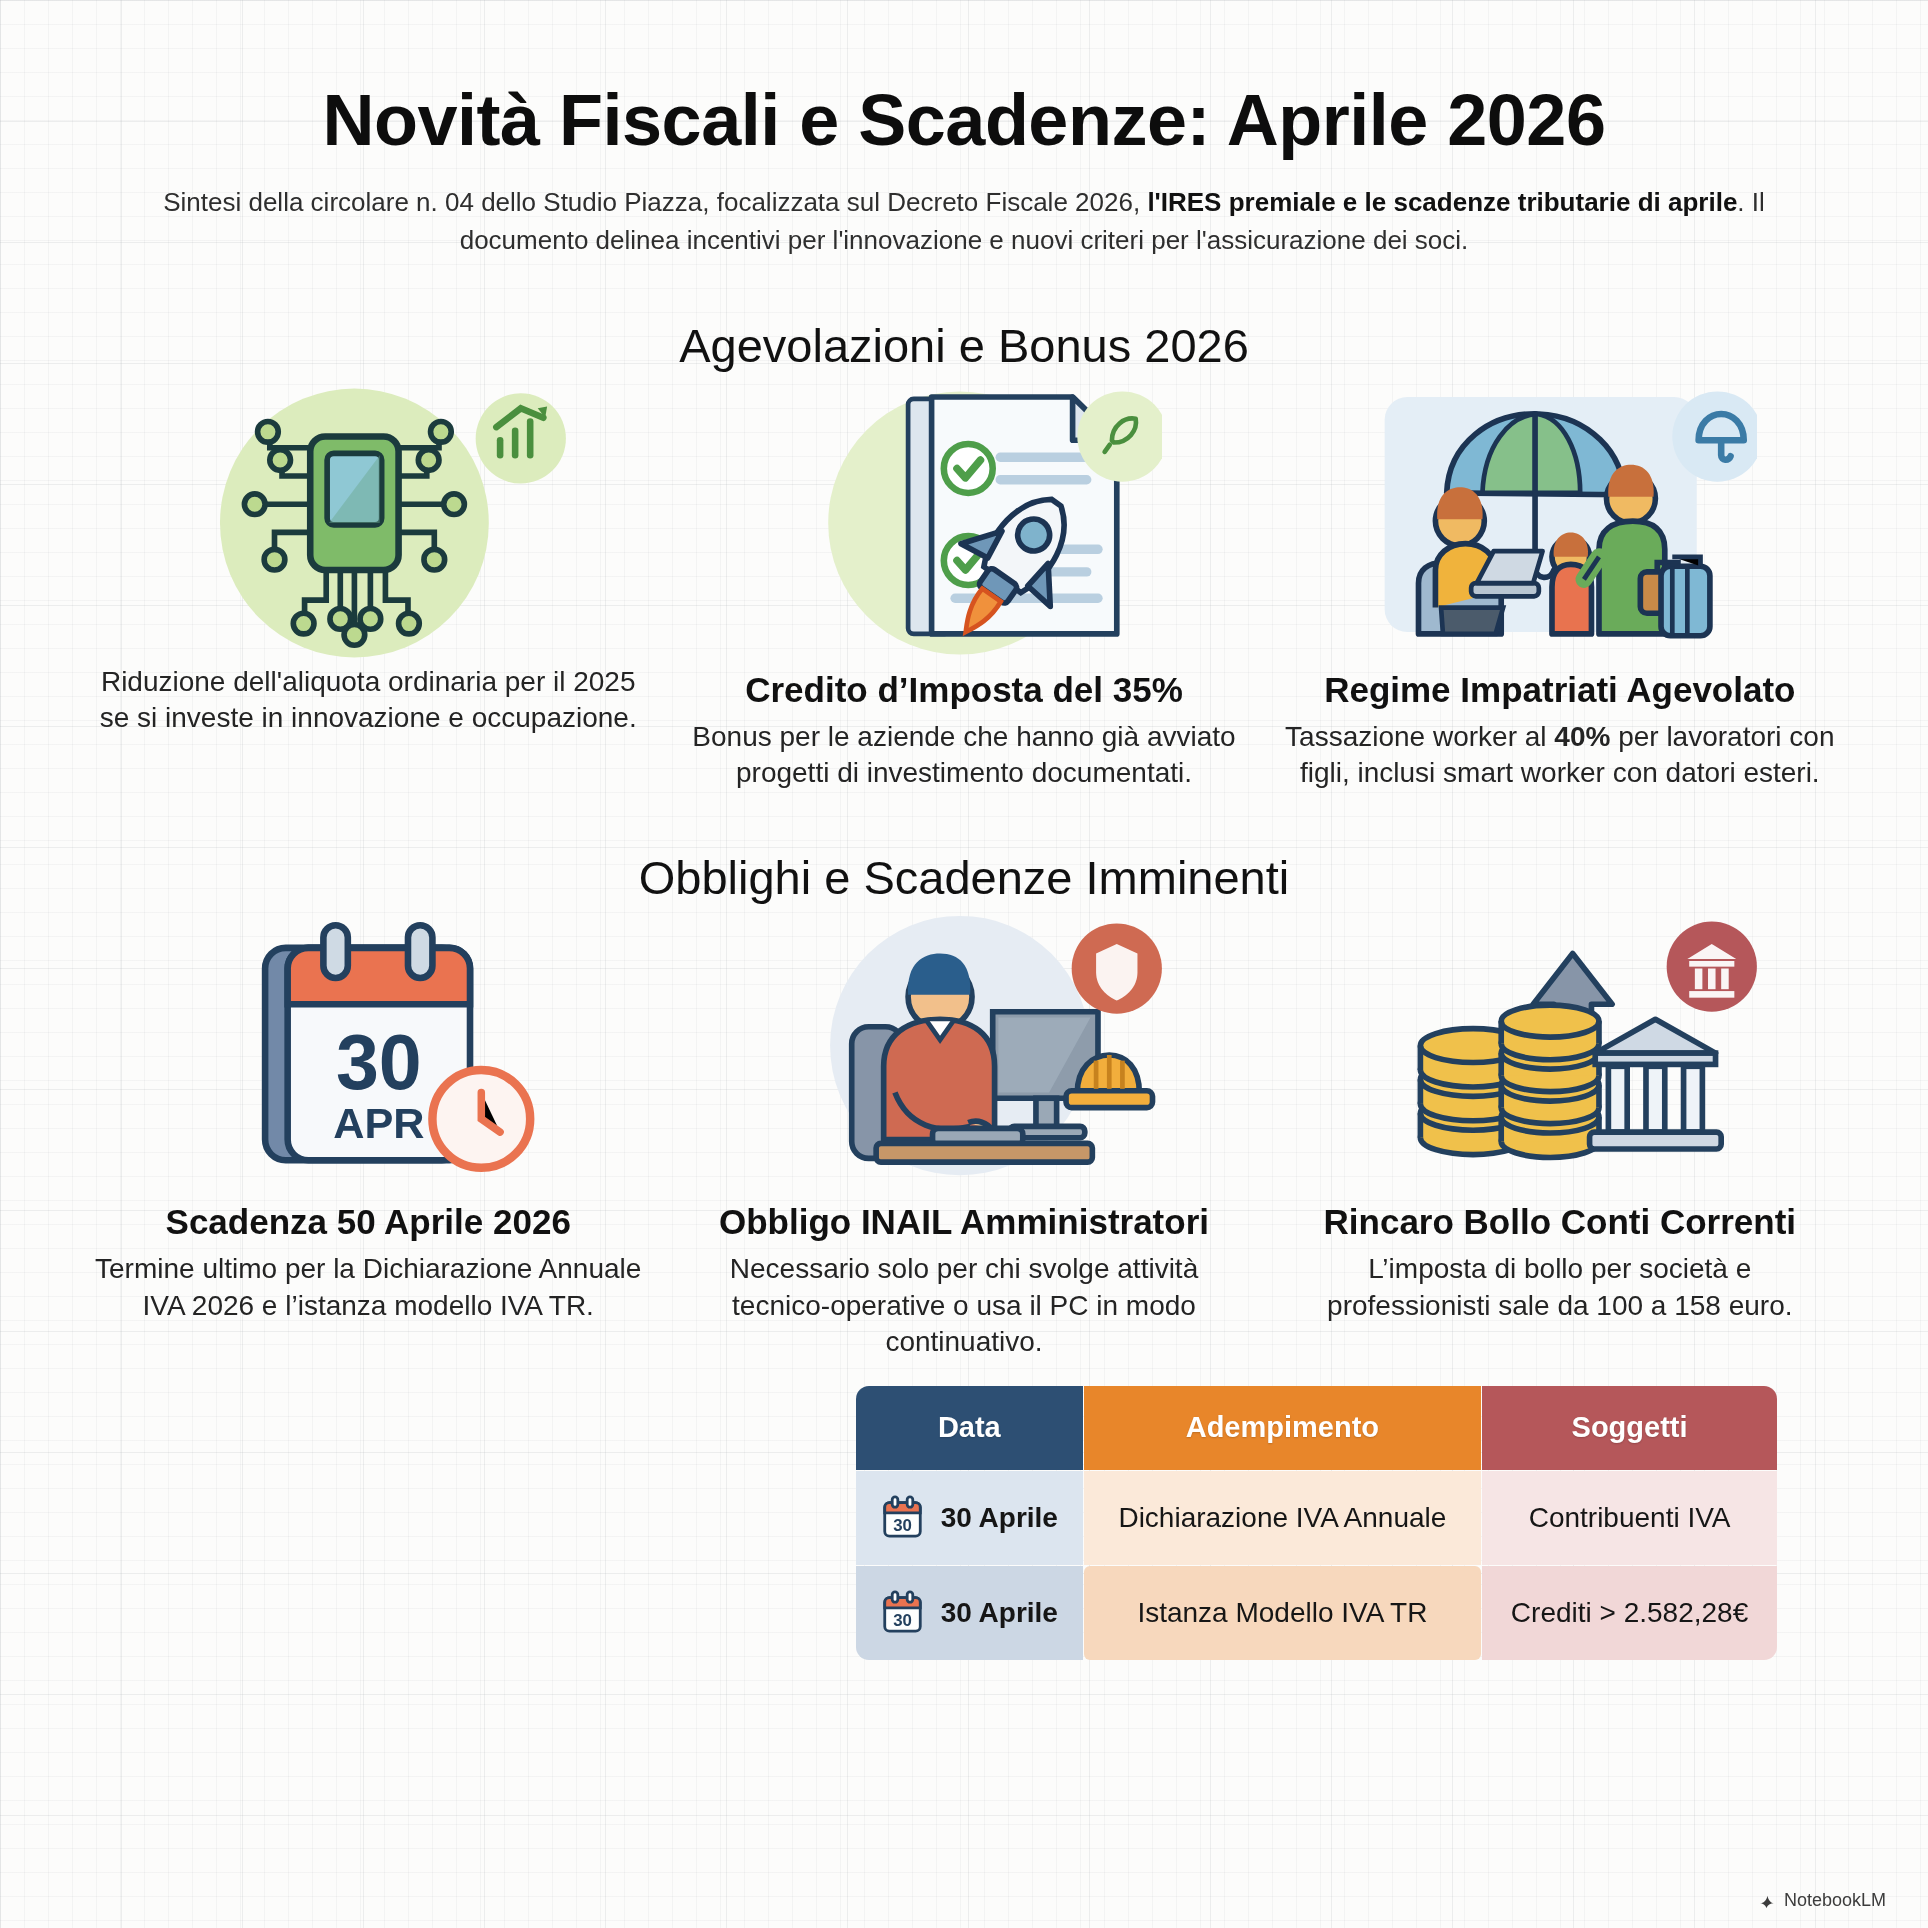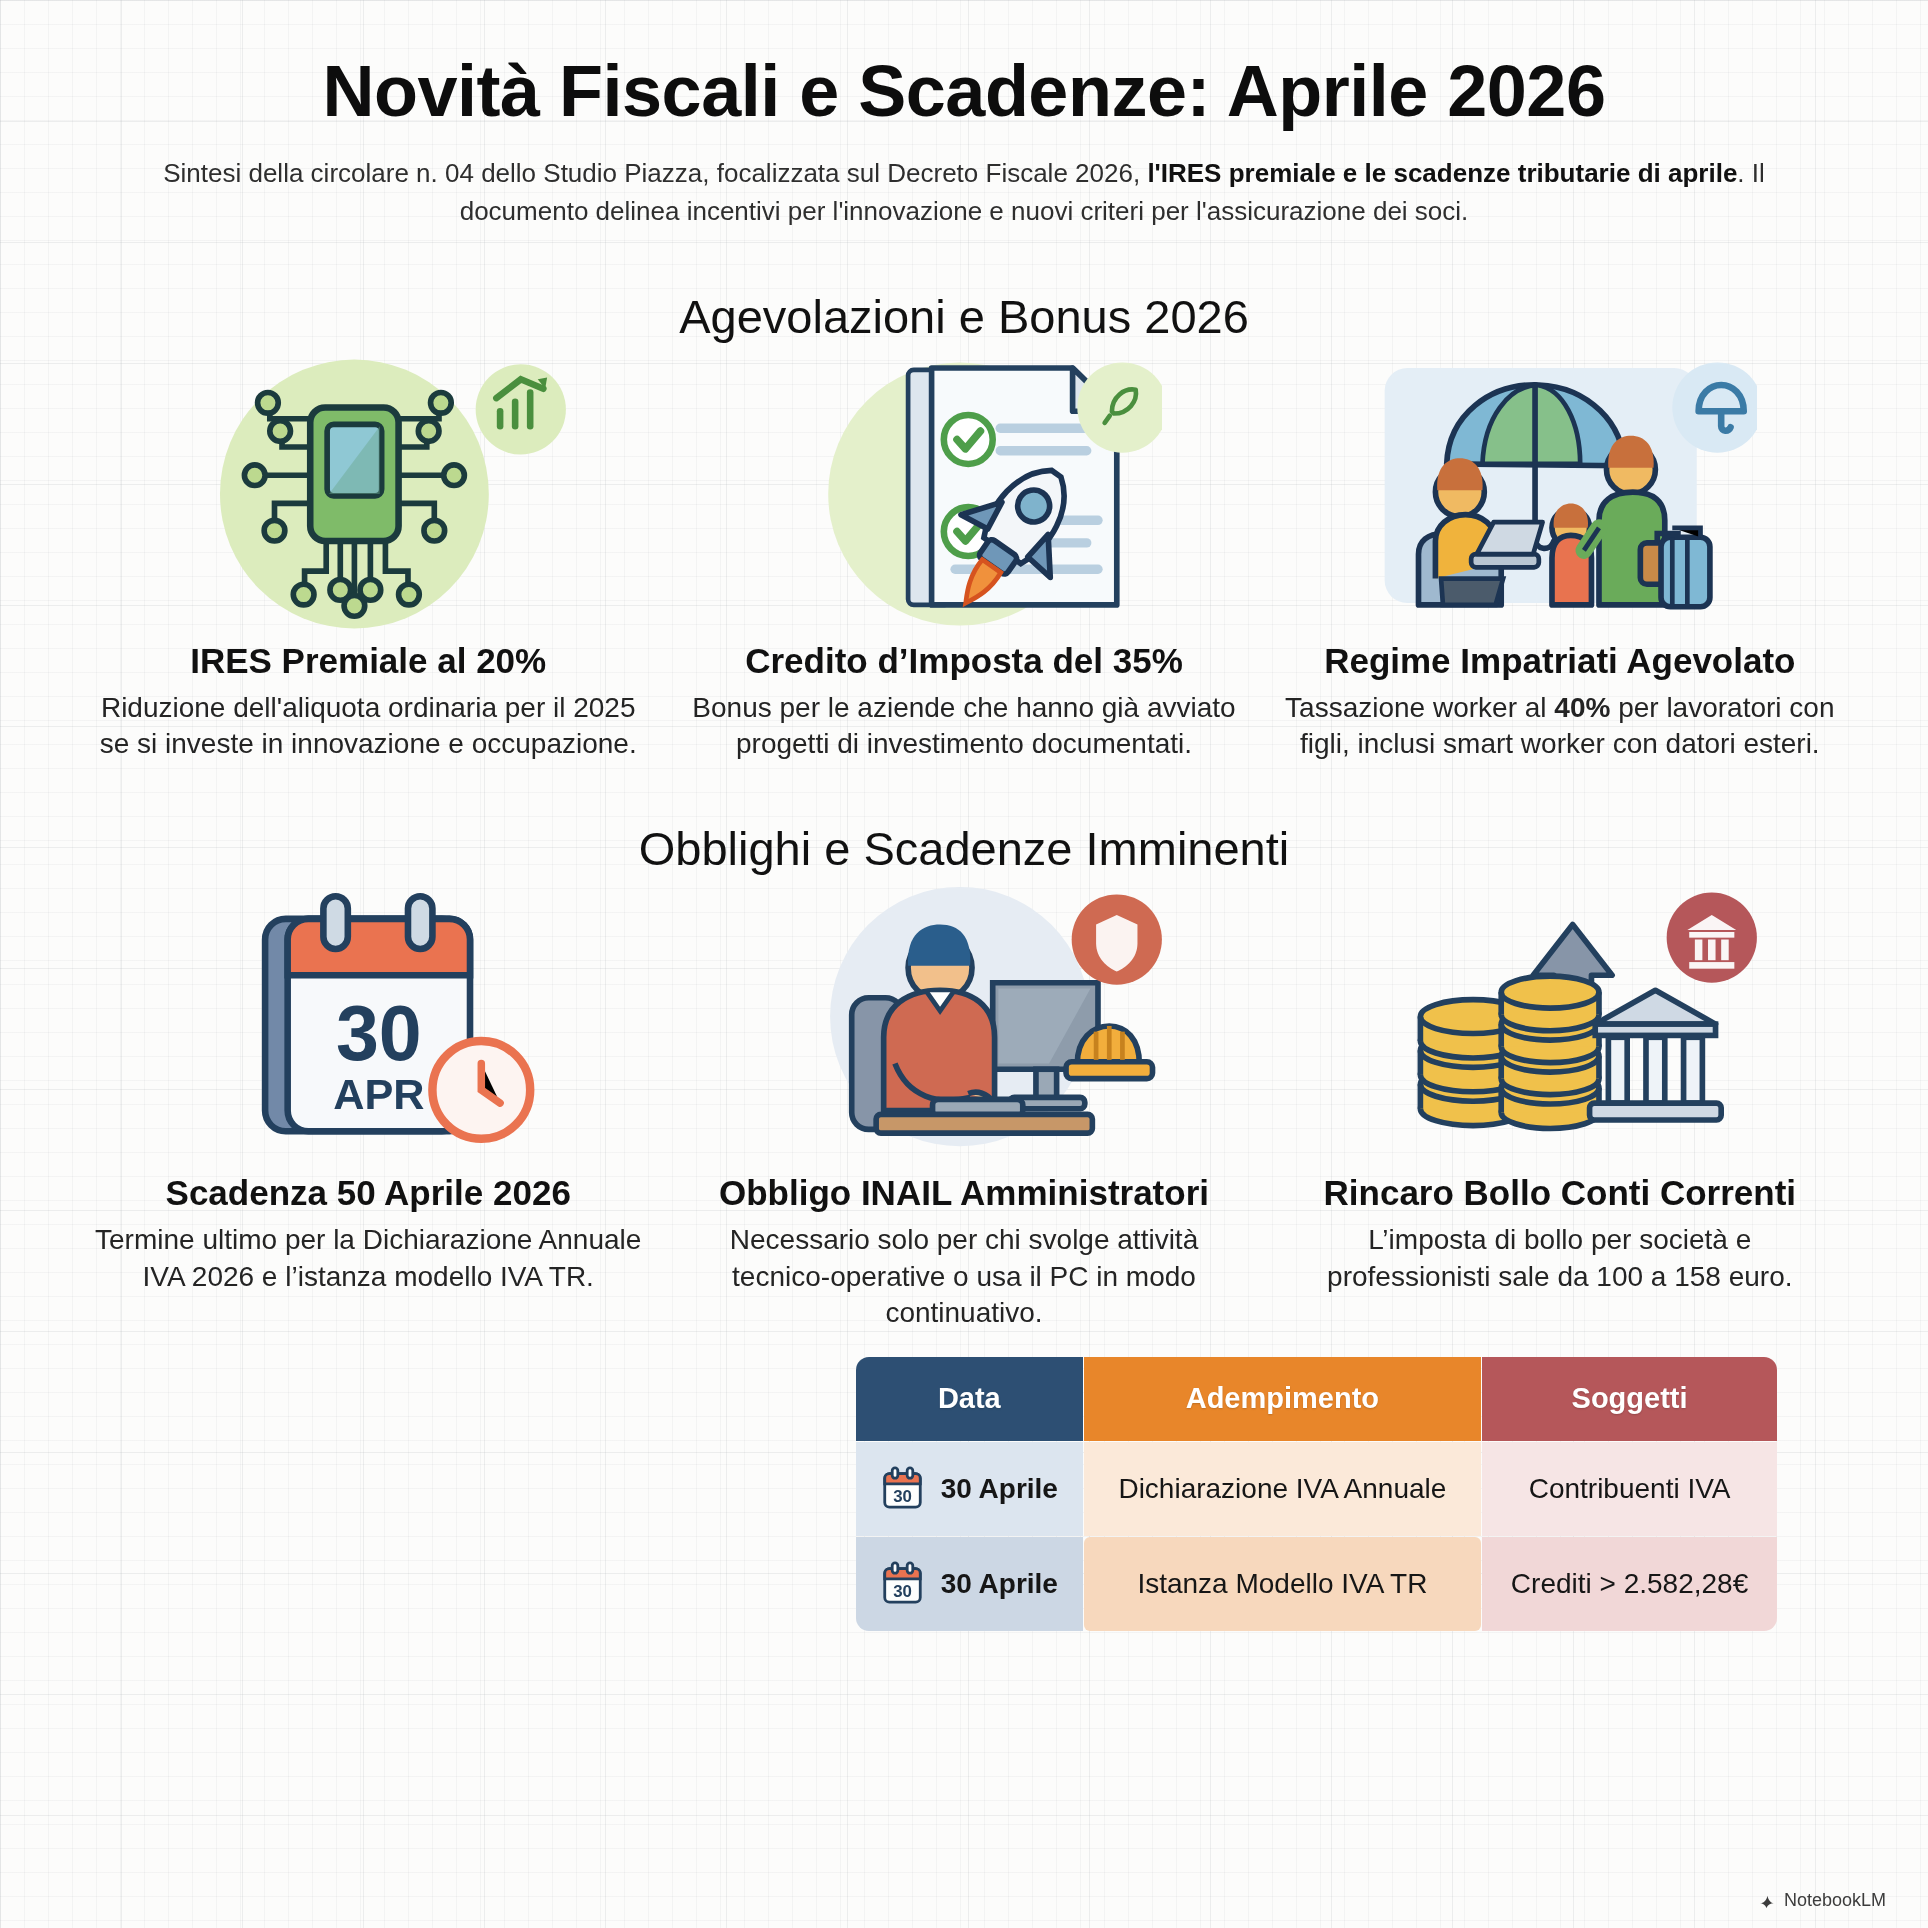--- a/index.html
+++ b/index.html
@@ -13,21 +13,21 @@
     width: 1928px; height: 1928px;
     background-color: #fcfcfb;
     background-image:
       linear-gradient(to right, rgba(170,175,180,0.20) 0.9px, transparent 0.9px),
       linear-gradient(to bottom, rgba(170,175,180,0.20) 0.9px, transparent 0.9px),
       linear-gradient(to right, rgba(170,175,180,0.10) 0.9px, transparent 0.9px),
       linear-gradient(to bottom, rgba(170,175,180,0.10) 0.9px, transparent 0.9px);
     background-size: 121px 121px, 121px 121px, 24px 24px, 24px 24px;
     overflow: hidden;
   }
-  .inner { padding: 53px 75px 0 75px; }
+  .inner { padding: 82px 75px 0 75px; }
 
   h1.title {
     font-size: 72px; font-weight: 700; letter-spacing: -0.5px;
     text-align: center; color: #0d0d0d; line-height: 1.08;
     margin-bottom: 24.5px;
   }
   p.subtitle {
     font-size: 26px; line-height: 1.45; text-align: center;
     color: #2e2e2e; max-width: 1695px; margin: 0 auto;
   }
@@ -135,21 +135,20 @@
             <circle cx="372" cy="60" r="48" fill="#dcecbd"></circle>
             <g stroke="#4a8f3e" stroke-width="7" fill="none" stroke-linecap="round">
               <path d="M350 78 V62"></path>
                 <path d="M366 78 V52"></path>
                 <path d="M382 78 V42"></path>
               <path d="M346 48 L372 28 L396 38"></path>
             </g>
             <path d="M390 28 L400 26 L398 38 Z" fill="#4a8f3e"></path>
           </svg>
         </div>
-        <h3 class="card-title">IRES Premiale al 20%</h3>
         <p class="card-desc">Riduzione dell'aliquota ordinaria per il 2025 se si investe in innovazione e occupazione.</p>
       </div>
 
       <div class="card">
         <div class="card-art">
           <svg width="395" height="282" viewBox="0 0 420 300">
             <circle cx="205" cy="150" r="140" fill="#e4f0cb"></circle>
             <rect x="150" y="18" width="45" height="250" rx="6" fill="#dde6ee" stroke="#23405e" stroke-width="5"></rect>
             <path d="M175 16 H325 L372 62 V268 H175 Z" fill="#f7fafc" stroke="#23405e" stroke-width="6" stroke-linejoin="round"></path>
             <path d="M325 16 L372 62 H325 Z" fill="#dde6ee" stroke="#23405e" stroke-width="6" stroke-linejoin="round"></path>

